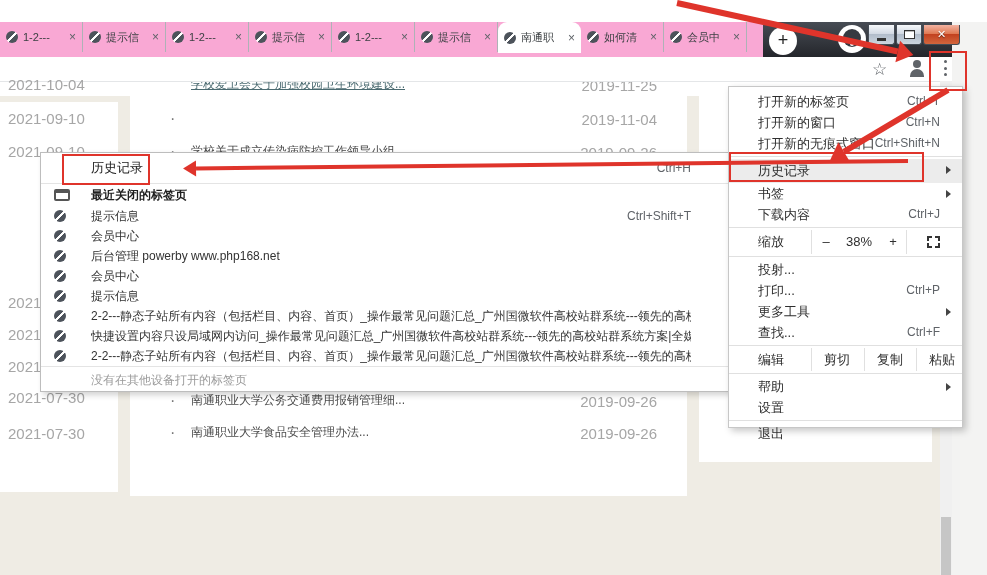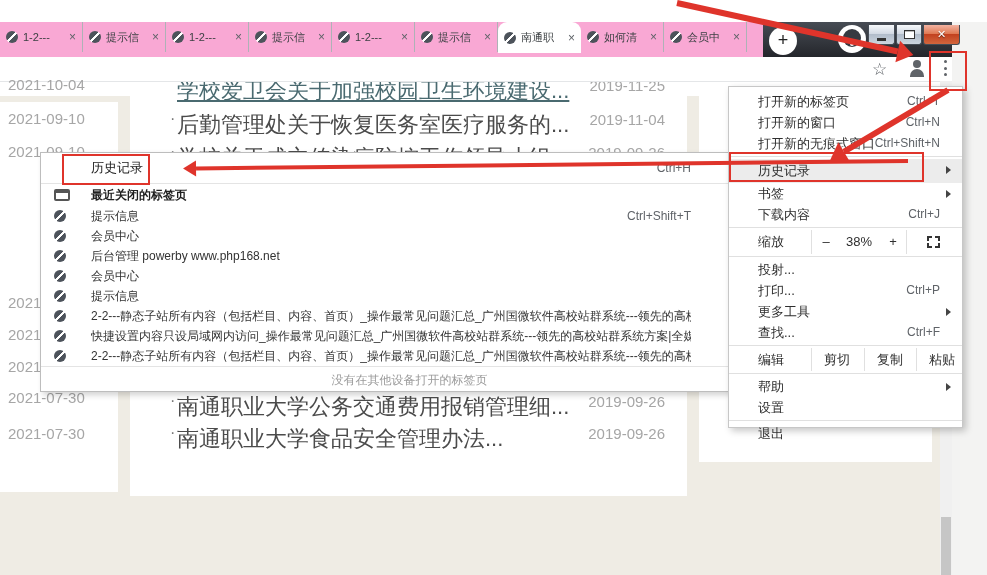--- a/index.html
+++ b/index.html
@@ -45,41 +45,41 @@
   .wb{position:absolute;background:#fff;}
   .wb-left{left:0;top:102px;width:118px;height:390px;}
   .wb-card{left:130px;top:82px;width:557px;height:414px;overflow:hidden;}
   .wb-right{left:699px;top:82px;width:233px;height:380px;}
   .ldate{position:absolute;left:8px;font-size:15px;color:#a6a6a6;white-space:nowrap;}
   .ld0{top:76px}.ld1{top:110px}.ld2{top:143px}.ld3{top:294px}.ld4{top:326px}
   .ld5{top:358px}.ld6{top:389px}.ld7{top:425px}
   .article{position:absolute;left:0;width:557px;height:22px;}
   .ar0{top:-6px}.ar1{top:28px}.ar2{top:61px}.ar3{top:310px}.ar4{top:342px}
   .article .bullet{position:absolute;left:40px;top:0;color:#777;font-size:16px;}
-  .article .title{position:absolute;left:47px;top:0;font-size:22px;color:#4b4b4b;white-space:nowrap;cursor:pointer;}
-  .article .adate{position:absolute;right:22px;top:1px;font-size:15px;color:#a6a6a6;}
+  .article .title{position:absolute;left:61px;top:0;font-size:12px;color:#4b4b4b;white-space:nowrap;cursor:pointer;}
+  .article .adate{position:absolute;right:30px;top:1px;font-size:15px;color:#a6a6a6;}
   .article.link .title{text-decoration:underline;color:#4a6a70;}
   
   .hist-menu{position:absolute;left:40px;top:152px;width:689px;height:240px;background:#fff;
              border:1px solid #bdbdbd;box-sizing:border-box;box-shadow:3px 3px 6px rgba(0,0,0,.18);}
   .hist-header{position:relative;height:30px;line-height:30px;font-size:13px;color:#222;cursor:pointer;}
   .hist-header .hlabel{position:absolute;left:50px;}
   .hist-header .hshort{position:absolute;right:37px;font-size:12px;color:#5f6368;}
   .hsep{height:1px;background:#e4e4e4;margin:0;}
   .hrow{position:relative;height:20px;line-height:20px;cursor:pointer;}
   .hrow .hlabel{position:absolute;left:50px;font-size:12px;color:#333;white-space:nowrap;max-width:600px;overflow:hidden;}
   .hrow.bold .hlabel{font-weight:bold;color:#1f1f1f;}
   .hrow.bold{height:22px;line-height:22px;}
   .hrow .hshort{position:absolute;right:37px;font-size:12px;color:#5f6368;}
   .mi-icon{position:absolute;left:13px;top:4px;width:12px;height:12px;}
   .mi-icon.globe{border-radius:50%;
       background:linear-gradient(135deg,#4d535b 42%,#fff 42%,#fff 58%,#4d535b 58%);}
   .mi-icon.tab{box-sizing:border-box;border:2px solid #555;border-top-width:4px;border-radius:2px;background:#fff;}
   .hrow.bold .mi-icon{top:5px;}
-  .hist-footer{height:24px;line-height:26px;font-size:12px;color:#9a9a9a;padding-left:50px;text-align:center;}
+  .hist-footer{height:24px;line-height:26px;font-size:12px;color:#9a9a9a;padding-left:50px;}
   
   .chrome-menu{position:absolute;left:728px;top:86px;width:235px;height:342px;background:#fff;
                border:1px solid #c7c7c7;box-sizing:border-box;box-shadow:3px 3px 7px rgba(0,0,0,.22);
                padding-top:4px;}
   .cm-item{position:relative;height:21px;line-height:21px;font-size:13px;color:#2e2e2e;cursor:pointer;}
   .cm-item .cm-label{position:absolute;left:29px;white-space:nowrap;}
   .cm-item .cm-short{position:absolute;right:22px;font-size:12px;color:#5f6368;}
   .cm-item .cm-arrow{display:none;}
   .cm-item.has-submenu .cm-arrow{display:block;position:absolute;right:11px;top:7px;width:0;height:0;
         border-left:5px solid #444;border-top:4px solid transparent;border-bottom:4px solid transparent;}
@@ -223,21 +223,20 @@
 
   <div class="wb wb-card">
 
   <div class="article link ar0">
 
         <span class="title">学校爱卫会关于加强校园卫生环境建设...</span>
         <span class="adate">2019-11-25</span>
       </div>
       <div class="article ar1">
         <span class="bullet">·</span>
-        <span class="title">后勤管理处关于恢复医务室医疗服务的...</span>
         <span class="adate">2019-11-04</span>
       </div>
       <div class="article ar2">
         <span class="bullet">·</span>
         <span class="title">学校关于成立传染病防控工作领导小组</span>
         <span class="adate">2019-09-26</span>
       </div>
       <div class="article ar3">
         <span class="bullet">·</span>
         <span class="title">南通职业大学公务交通费用报销管理细...</span>

